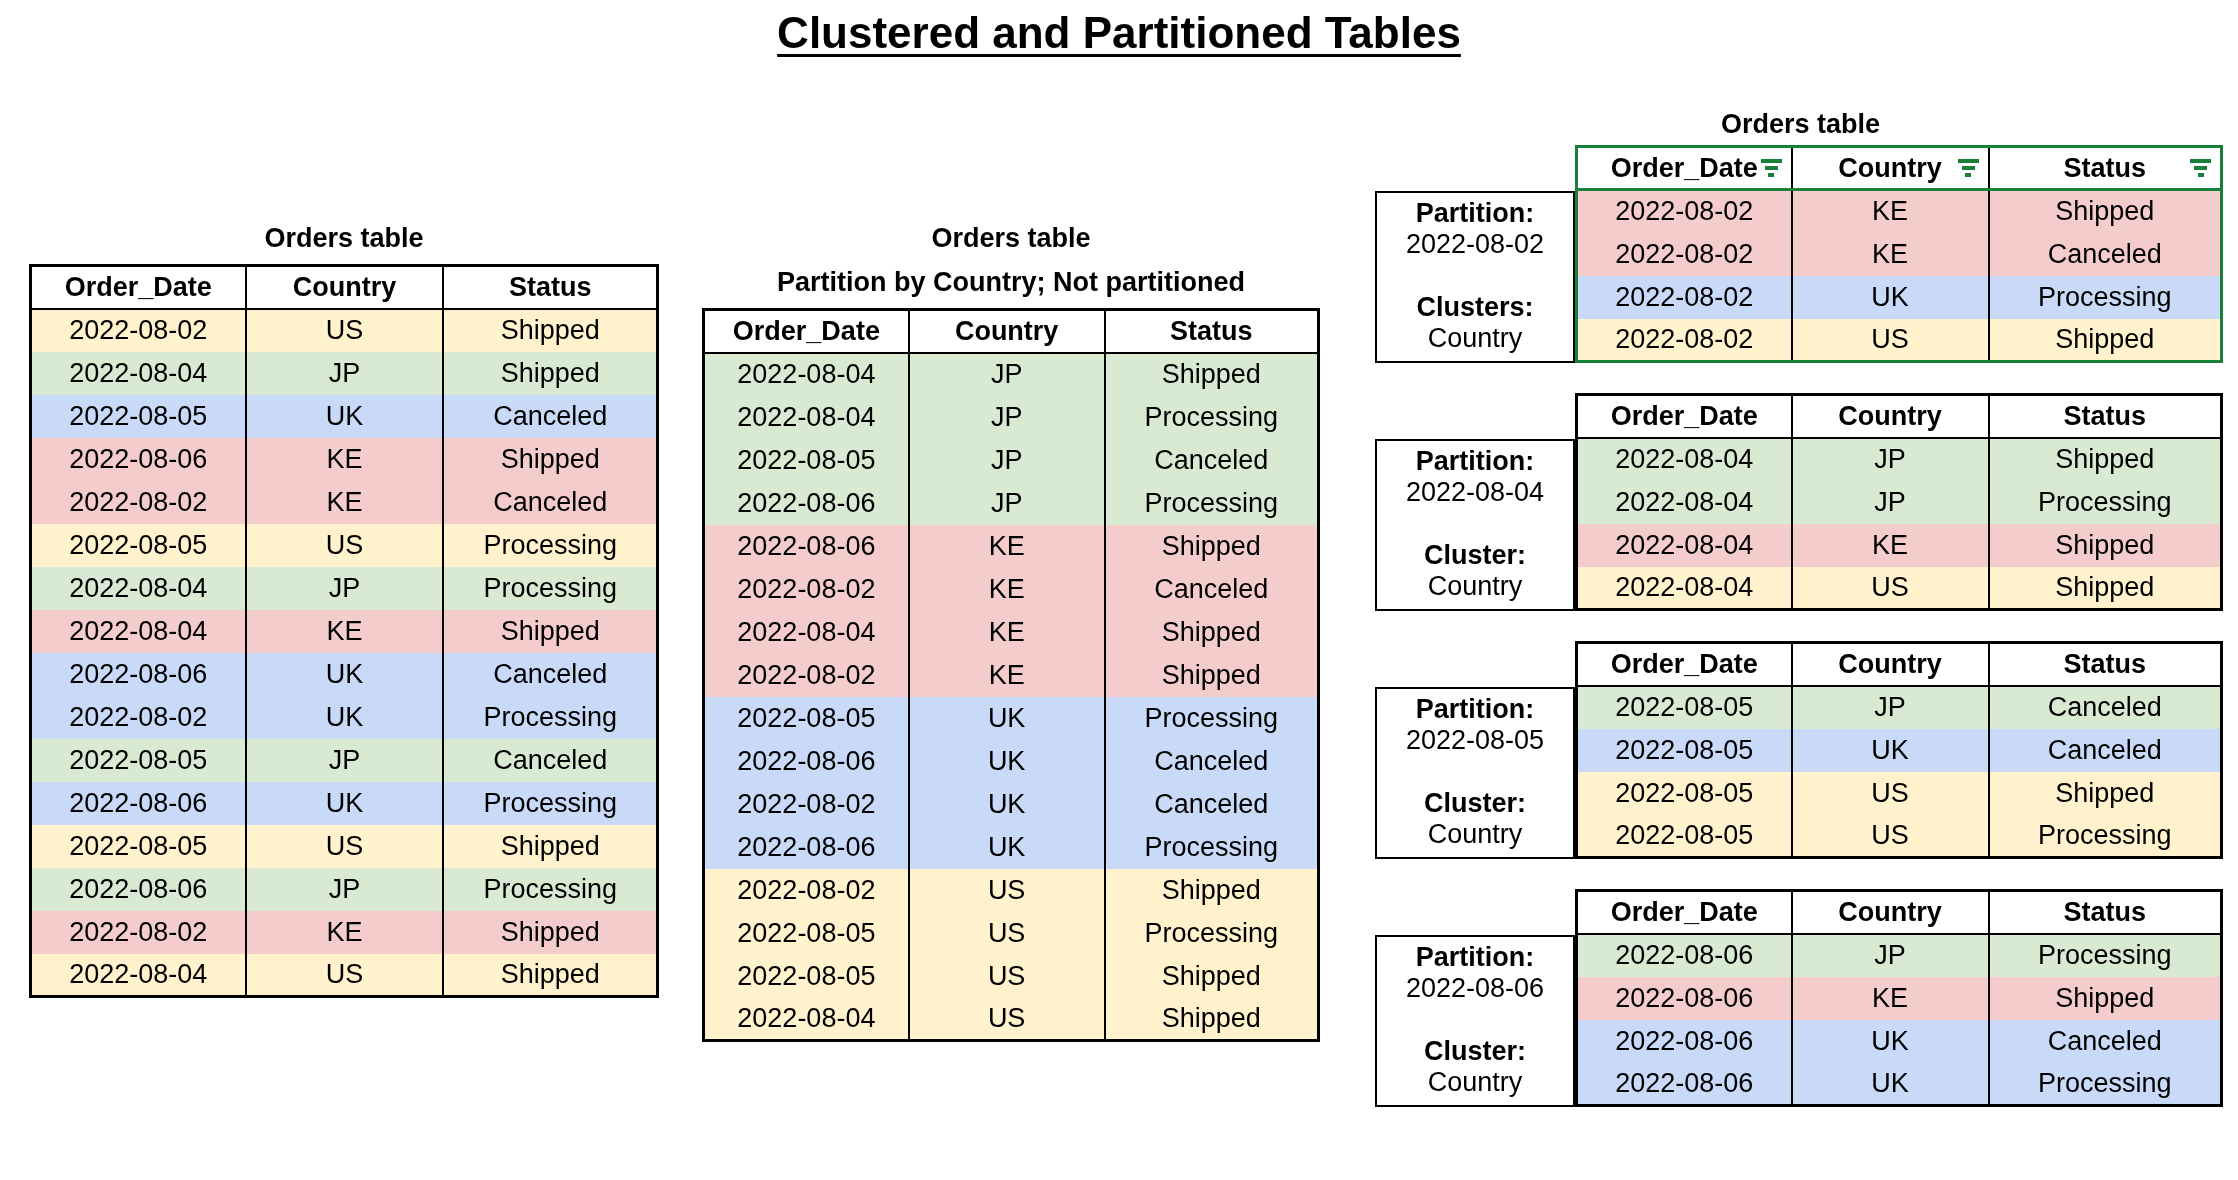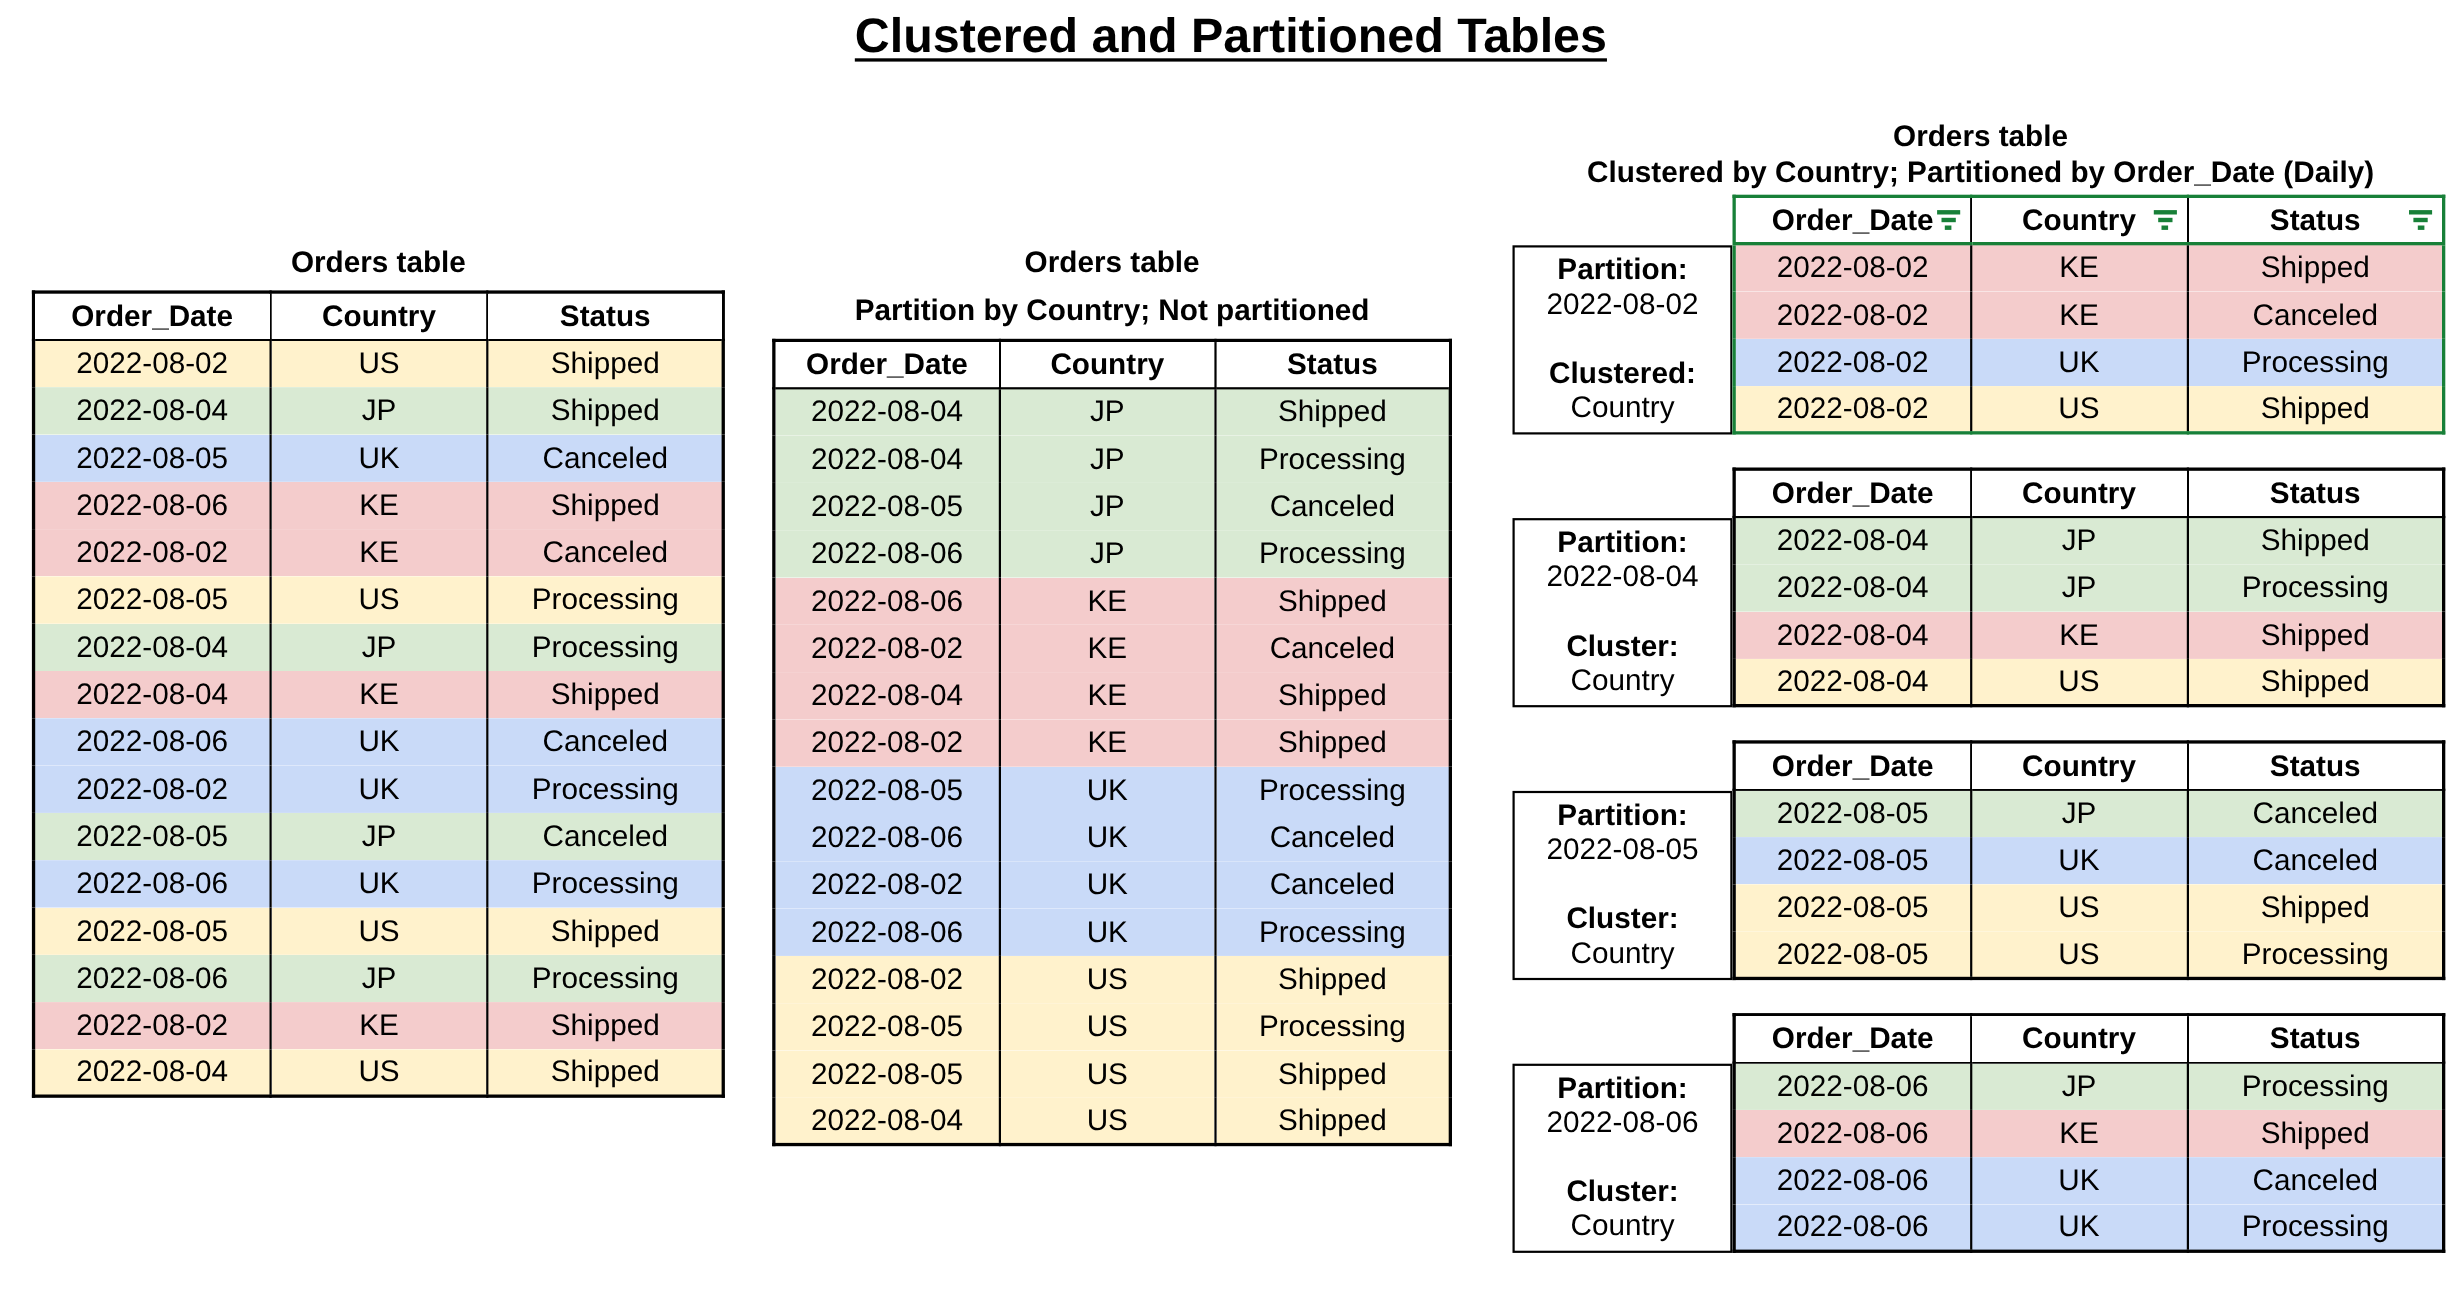--- a/index.html
+++ b/index.html
@@ -253,30 +253,29 @@
           <td style="background: rgb(255, 242, 204);">2022-08-04</td>
           <td style="background: rgb(255, 242, 204);">US</td>
           <td style="background: rgb(255, 242, 204);">Shipped</td>
         </tr>
       </tbody>
   </table>
 </section>
 
 <section class="block" id="right-block">
   <div class="tbl-title">Orders table</div>
-  <div class="tbl-subtitle">Clustered by Country; Partitioned by Order_Date (Daily)</div>
 
   <div class="partition-row first-group">
     <div class="partition-label">
       <div class="grp">
         <div class="lbl">Partition:</div>
         <div class="val">2022-08-02</div>
       </div>
       <div class="grp">
-        <div class="lbl">Clustered:</div>
+        <div class="lbl">Clusters:</div>
         <div class="val">Country</div>
       </div>
     </div>
     <table class="data-table green-table">
       <colgroup>
           <col style="width:215px">
           <col style="width:197px">
           <col style="width:233px">
         </colgroup>
       <thead>

